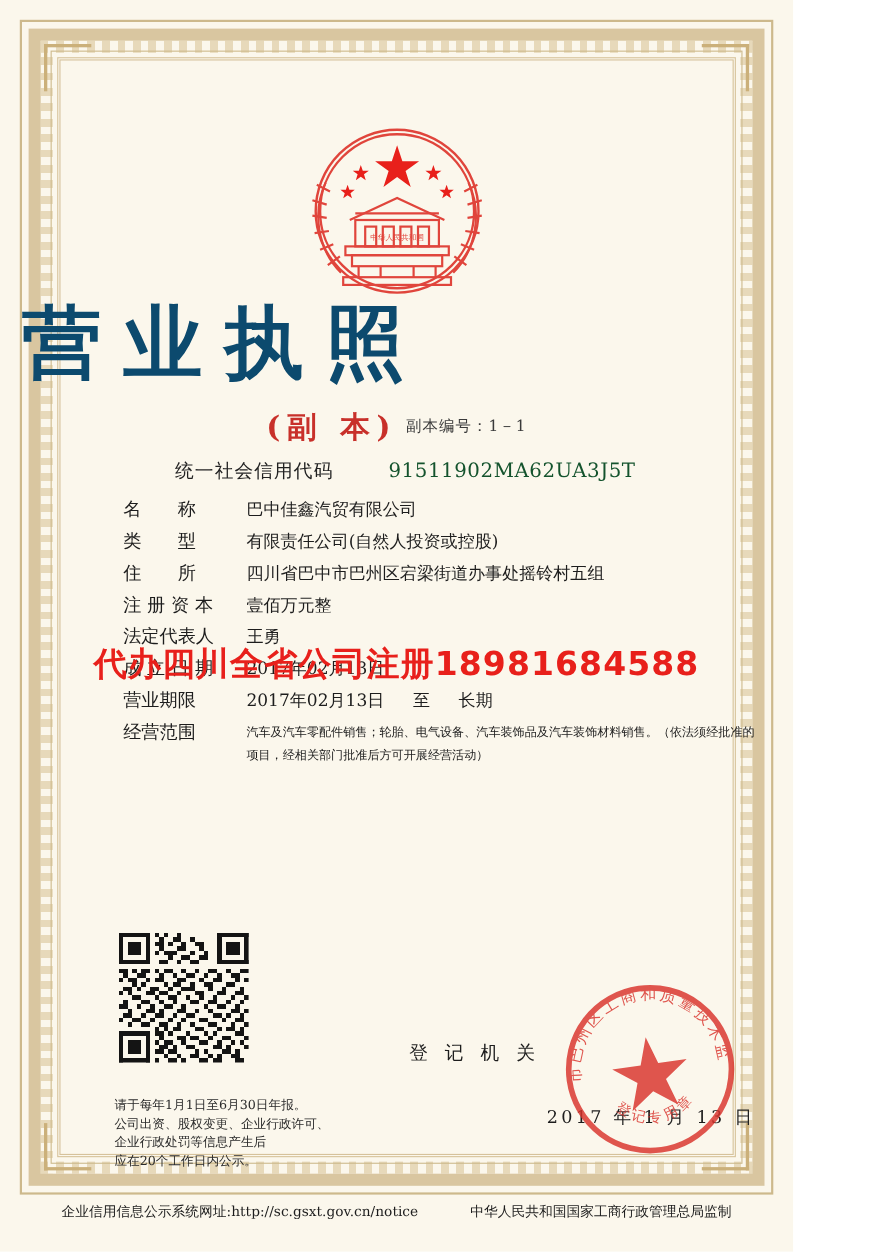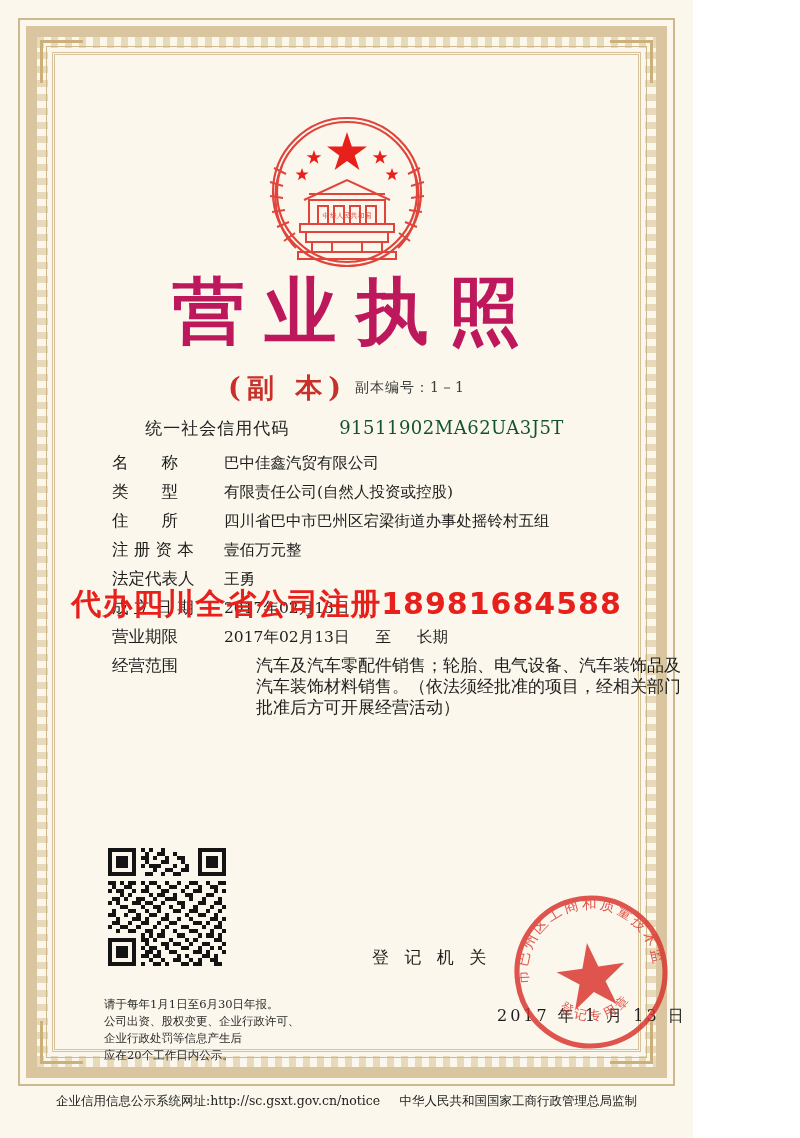--- a/index.html
+++ b/index.html
@@ -12,20 +12,21 @@
     height: 1138px;
     font-family: "DejaVu Sans", "Liberation Sans", sans-serif;
     overflow: hidden;
   }
 
   #license {
     position: relative;
     width: 693px;
     height: 1138px;
     background: #fbf7ec;
+    padding-left: 28px;
   }
 
   
   .border-outer {
     position: absolute;
     left: 18px; top: 18px; right: 18px; bottom: 52px;
     border: 2px solid #cdb98c;
   }
   .border-mid {
     position: absolute;
@@ -68,27 +69,26 @@
     display: flex;
     justify-content: center;
   }
   .emblem { width: 190px; height: 170px; }
 
   
   .title {
     position: absolute;
     left: 0; right: 0;
     top: 268px;
-    text-align: center;
     font-family: "DejaVu Serif", "Liberation Serif", serif;
     font-weight: bold;
     font-size: 72px;
     letter-spacing: 20px;
     text-indent: 20px;
-    color: #be185d;
+    color: #0c4a6e;
     line-height: 86px;
   }
   .subtitle-row {
     position: absolute;
     top: 370px;
     left: 0; right: 0;
     text-align: center;
     color: #c8302a;
   }
   .subtitle {
@@ -157,21 +157,21 @@
     padding-right: 10px;
     box-sizing: border-box;
   }
   .f-value {
     flex: 1;
     font-family: "DejaVu Serif", "Liberation Serif", serif;
     font-size: 15.5px;
     color: #1d1d1d;
     line-height: 22px;
   }
-  .f-value.small { font-size: 17px; line-height: 21px; margin-left: 32px; }
+  .f-value.small { font-size: 11px; line-height: 21px; }
   .term-wrap { display: flex; gap: 26px; }
 
   
   .ad-overlay {
     position: absolute;
     top: 584px;
     left: 0; right: 0;
     text-align: center;
     font-family: "DejaVu Sans", "Liberation Sans", sans-serif;
     font-size: 30px;

